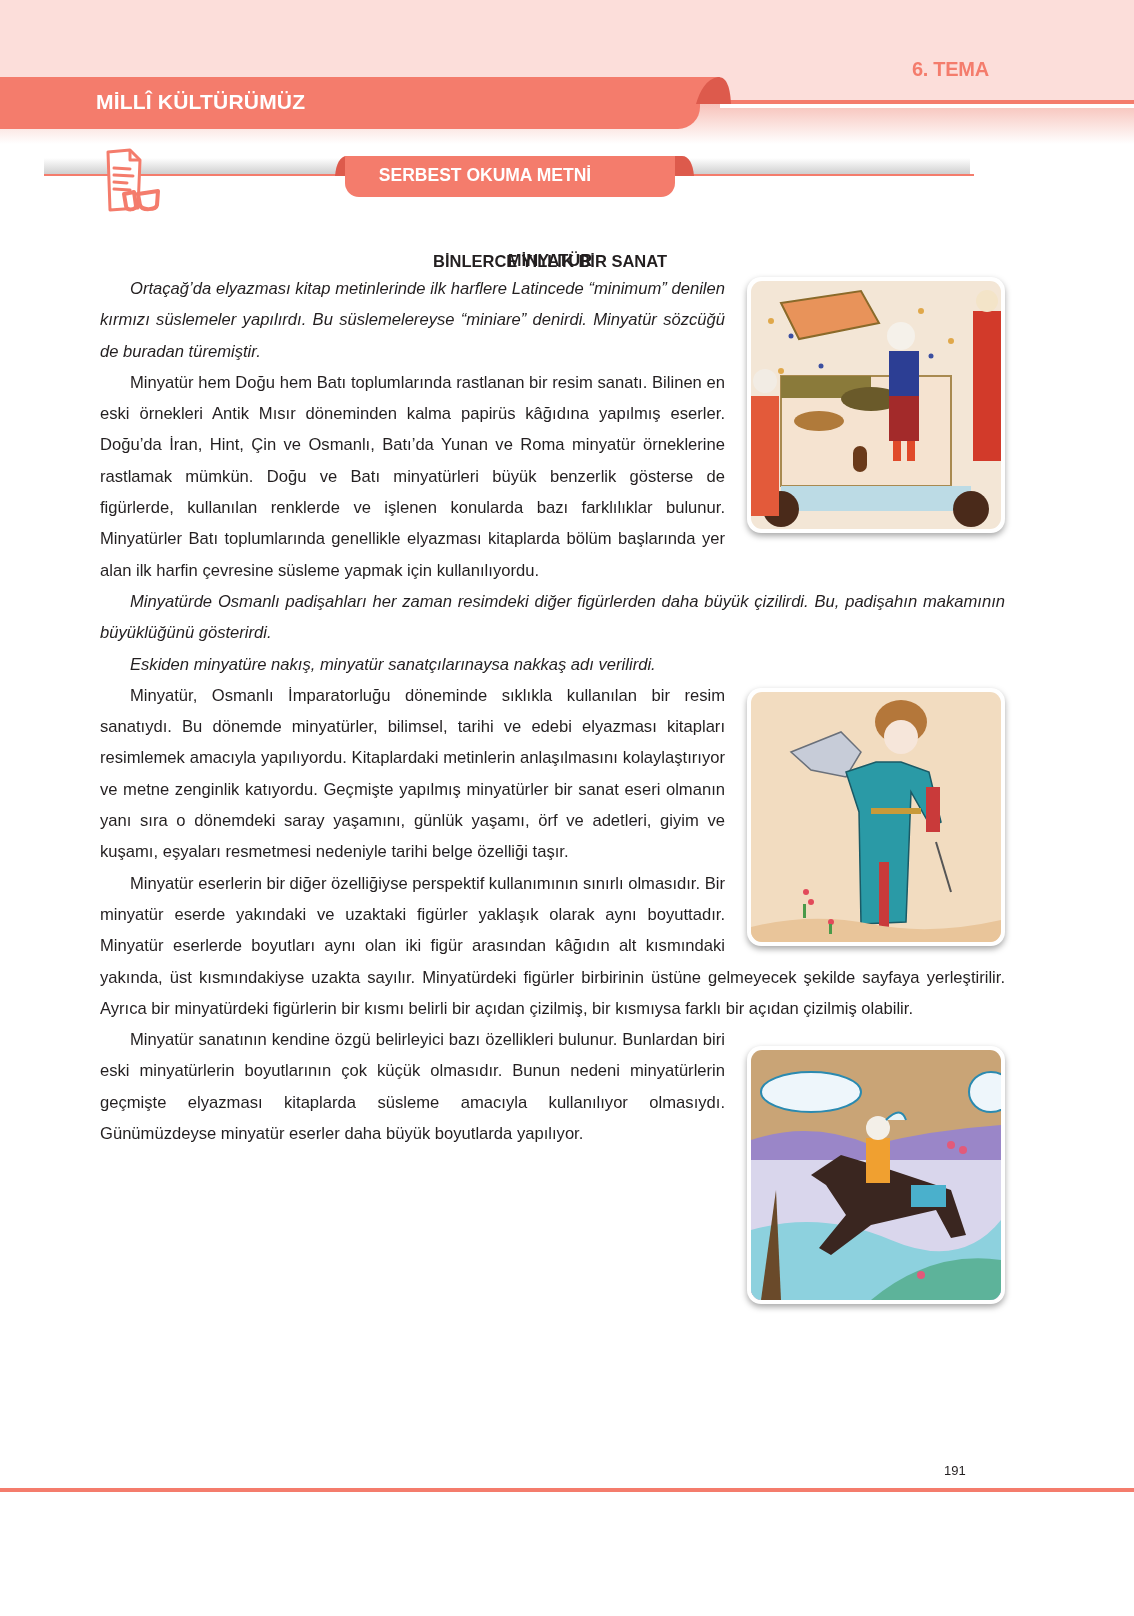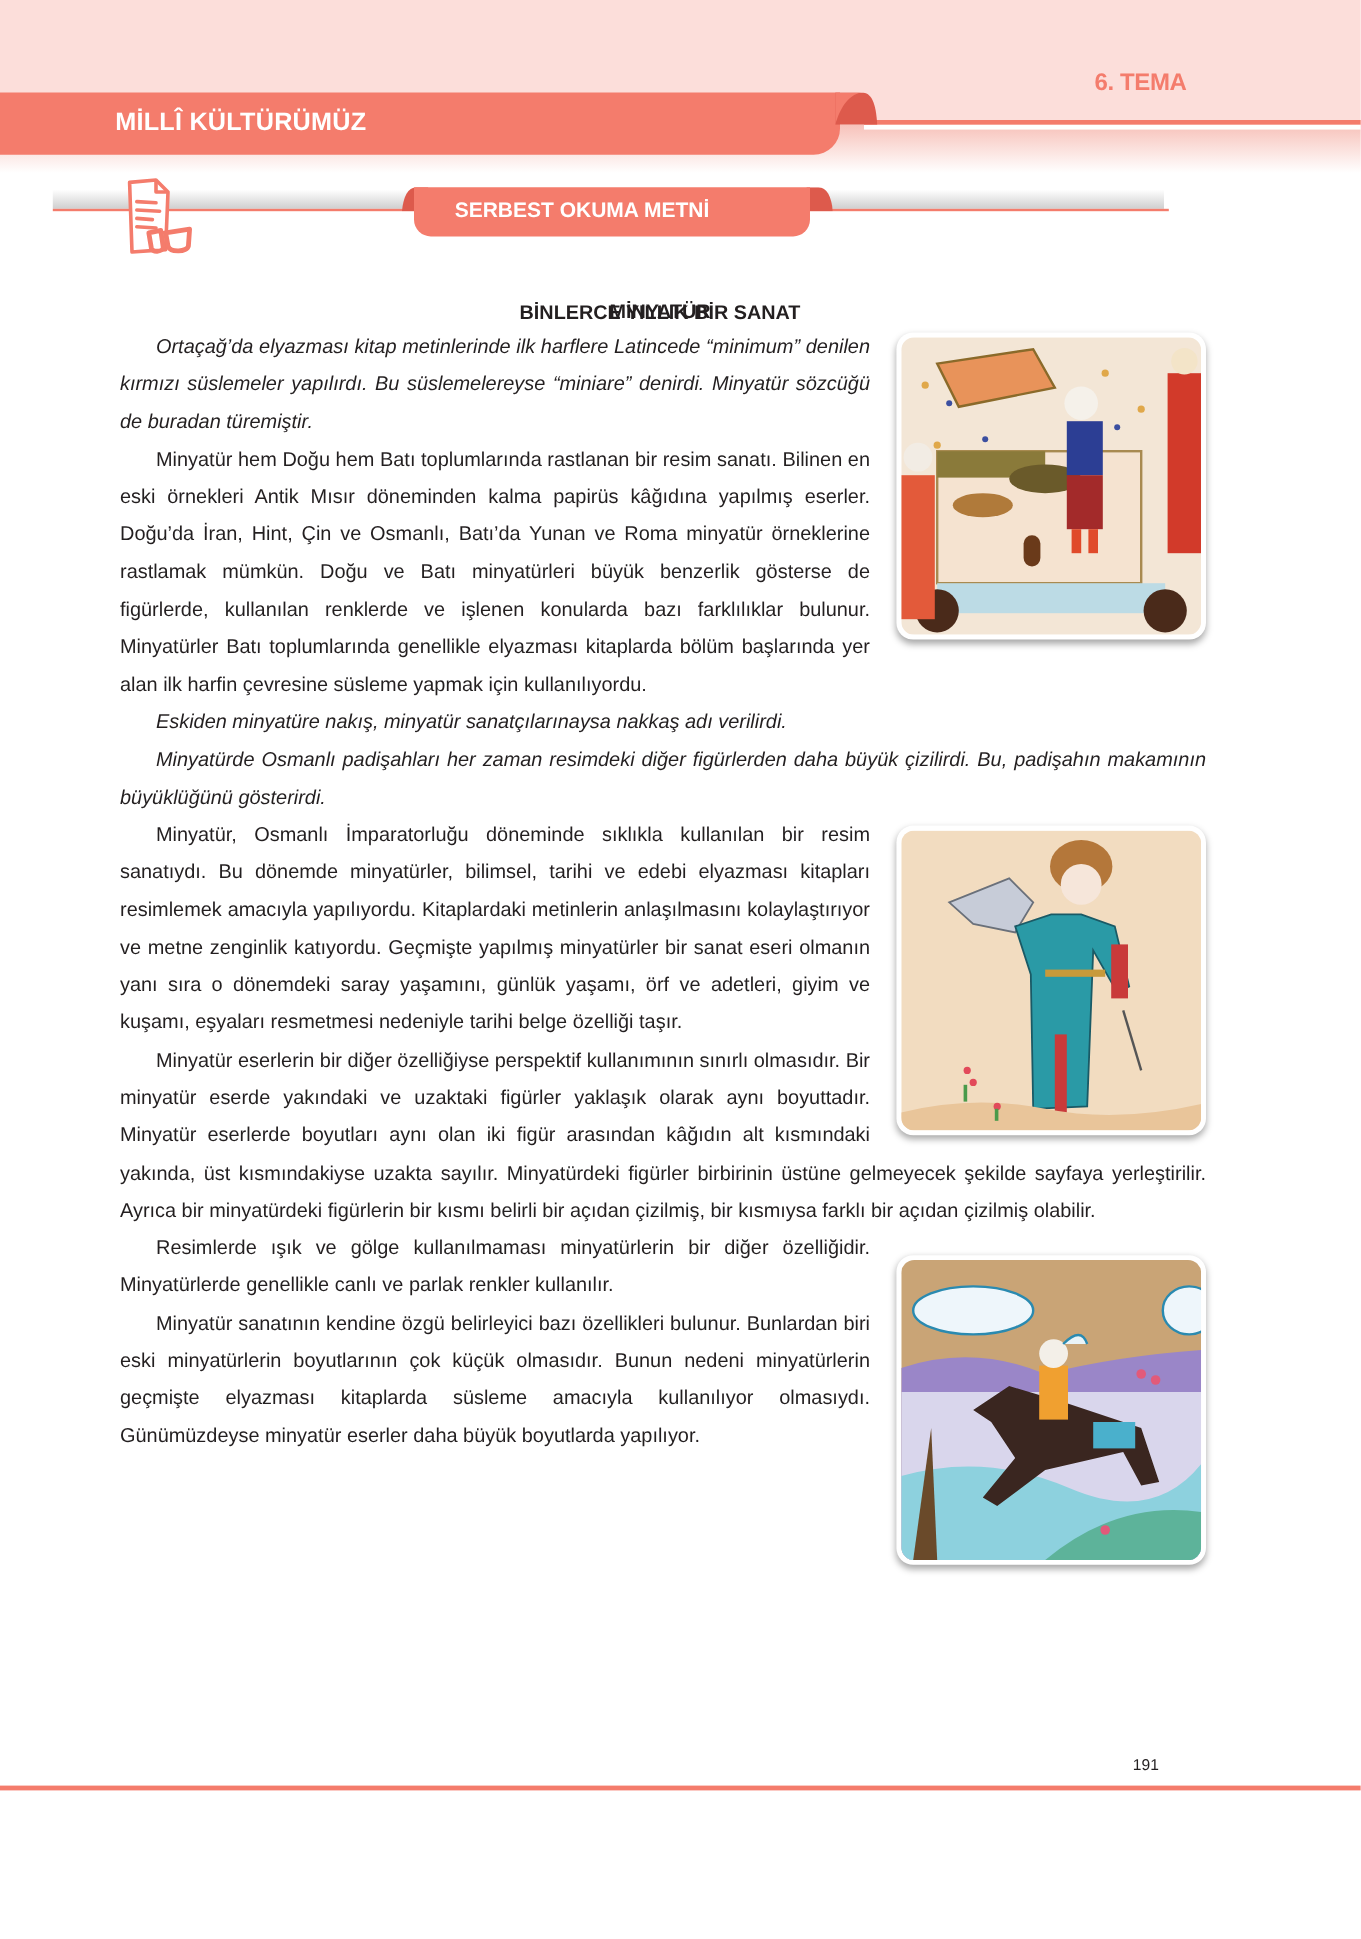--- a/index.html
+++ b/index.html
@@ -134,22 +134,22 @@
         <rect x="0" y="115" width="28" height="120" fill="#e35a3a"></rect>
         <circle cx="14" cy="100" r="12" fill="#f2ece4"></circle>
         <rect x="222" y="30" width="28" height="150" fill="#d23a2a"></rect>
         <circle cx="236" cy="20" r="11" fill="#f3e4c8"></circle>
       </svg>
     </div>
   </div>
 
   <p class="it">Ortaçağ’da elyazması kitap metinlerinde ilk harflere Latincede “minimum” denilen kırmızı süslemeler yapılırdı. Bu süslemelereyse “miniare” denirdi. Minyatür sözcüğü de buradan türemiştir.</p>
   <p>Minyatür hem Doğu hem Batı toplumlarında rastlanan bir resim sanatı. Bilinen en eski örnekleri Antik Mısır döneminden kalma papirüs kâğıdına yapılmış eserler. Doğu’da İran, Hint, Çin ve Osmanlı, Batı’da Yunan ve Roma minyatür örneklerine rastlamak mümkün. Doğu ve Batı minyatürleri büyük benzerlik gösterse de figürlerde, kullanılan renklerde ve işlenen konularda bazı farklılıklar bulunur. Minyatürler Batı toplumlarında genellikle elyazması kitaplarda bölüm başlarında yer alan ilk harfin çevresine süsleme yapmak için kullanılıyordu.</p>
+  <p class="it">Minyatürde Osmanlı padişahları her zaman resimdeki diğer figürlerden daha büyük çizilirdi. Bu, padişahın makamının büyüklüğünü gösterirdi.</p>
   <p class="it">Eskiden minyatüre nakış, minyatür sanatçılarınaysa nakkaş adı verilirdi.</p>
-  <p class="it">Minyatürde Osmanlı padişahları her zaman resimdeki diğer figürlerden daha büyük çizilirdi. Bu, padişahın makamının büyüklüğünü gösterirdi.</p>
 
   <div class="fig" style="width:258px; height:258px; margin-top:8px;">
     <div class="art">
       <svg width="100%" height="100%" viewBox="0 0 250 250" preserveAspectRatio="none">
         <rect width="250" height="250" fill="#f2dcc0"></rect>
         <ellipse cx="150" cy="30" rx="26" ry="22" fill="#b4773a"></ellipse>
         <circle cx="150" cy="45" r="17" fill="#f6e6da"></circle>
         <path d="M40 60 L90 40 L110 60 L95 85 L60 78 Z" fill="#c7ccd8" stroke="#6a707a" stroke-width="1.5"></path>
         <path d="M95 80 L125 70 L150 70 L178 80 L190 130 L180 135 L160 100 L155 230 L110 232 L108 120 Z" fill="#2a9aa6" stroke="#1a5a66" stroke-width="1.5"></path>
         <rect x="175" y="95" width="14" height="45" fill="#c93a3a"></rect>
@@ -193,18 +193,17 @@
         <path d="M10 250 L25 140 L30 250 Z" fill="#6a4a2a"></path>
         <g fill="#e25a7a">
             <circle cx="200" cy="95" r="4"></circle>
             <circle cx="212" cy="100" r="4"></circle>
             <circle cx="170" cy="225" r="4"></circle>
           </g>
       </svg>
     </div>
   </div>
 
-  <p>Resimlerde ışık ve gölge kullanılmaması minyatürlerin bir diğer özelliğidir. Minyatürlerde genellikle canlı ve parlak renkler kullanılır.</p>
   <p>Minyatür sanatının kendine özgü belirleyici bazı özellikleri bulunur. Bunlardan biri eski minyatürlerin boyutlarının çok küçük olmasıdır. Bunun nedeni minyatürlerin geçmişte elyazması kitaplarda süsleme amacıyla kullanılıyor olmasıydı. Günümüzdeyse minyatür eserler daha büyük boyutlarda yapılıyor.</p>
 </div>
 
 <div class="page-num">191</div>
 <div class="bottom-line"></div>
 
 </body></html>

